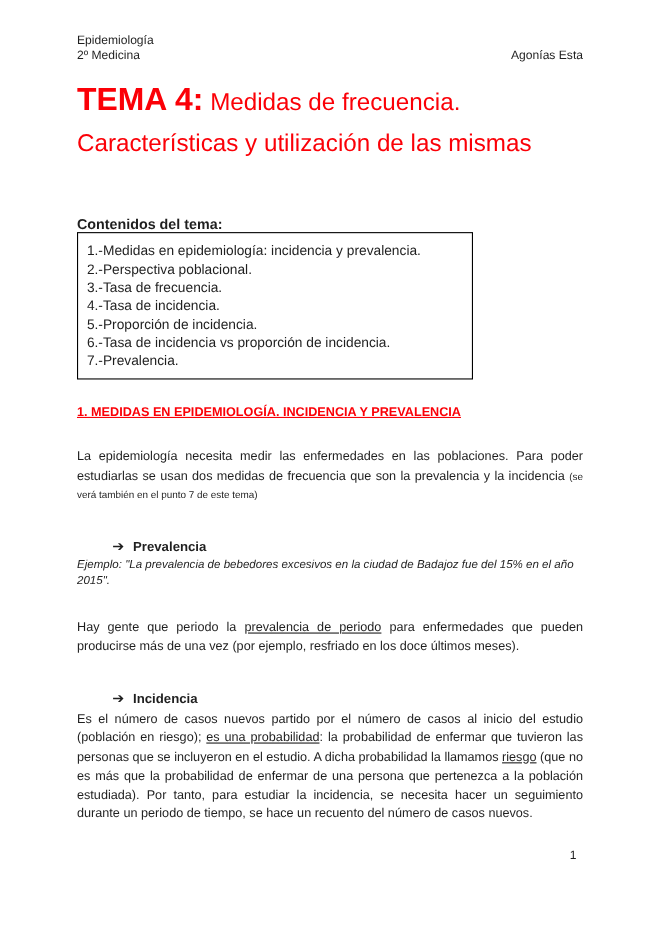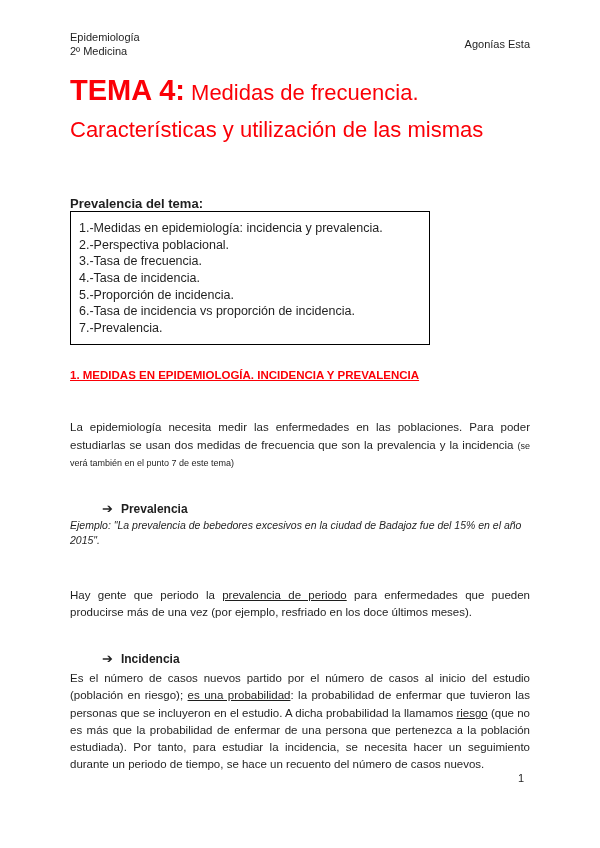--- a/index.html
+++ b/index.html
@@ -14,21 +14,21 @@
     width: 600px;
     height: 848px;
     background: #ffffff;
     box-sizing: border-box;
     padding: 30px 70px 0 70px;
     overflow: hidden;
   }
   .header {
     display: flex;
     justify-content: space-between;
-    align-items: center;
+    align-items: flex-end;
     font-size: 11px;
     line-height: 1.3;
   }
   .title {
     margin: 12px 0 0 0;
     font-family: Liberation Sans, sans-serif;
     color: #fb0007;
     font-weight: normal;
     line-height: 1.18;
   }
@@ -53,21 +53,21 @@
     line-height: 1.33;
   }
   .section-heading {
     margin-top: 24px;
     color: #fb0007;
     font-weight: bold;
     text-decoration: underline;
     font-size: 11.5px;
   }
   .para {
-    margin-top: 38px;
+    margin-top: 26px;
     font-size: 11.5px;
     line-height: 1.5;
     text-align: justify;
   }
   .para.tight {
     margin-top: 4px;
   }
   .small-note {
     font-size: 9px;
   }
@@ -107,21 +107,21 @@
   <div class="header">
     <div class="header-left">
       <div>Epidemiología</div>
       <div>2º Medicina</div>
     </div>
     <div class="header-right">Agonías Esta</div>
   </div>
 
   <h1 class="title"><span class="tema">TEMA 4:</span><span class="rest"> Medidas de frecuencia.</span><br><span class="rest">Características y utilización de las mismas</span></h1>
 
-  <div class="contents-heading">Prevalencia del tema:</div>
+  <div class="contents-heading">Contenidos del tema:</div>
 
   <div class="contents-box">
     <div>1.-Medidas en epidemiología: incidencia y prevalencia.</div>
     <div>2.-Perspectiva poblacional.</div>
     <div>3.-Tasa de frecuencia.</div>
     <div>4.-Tasa de incidencia.</div>
     <div>5.-Proporción de incidencia.</div>
     <div>6.-Tasa de incidencia vs proporción de incidencia.</div>
     <div>7.-Prevalencia.</div>
   </div>

